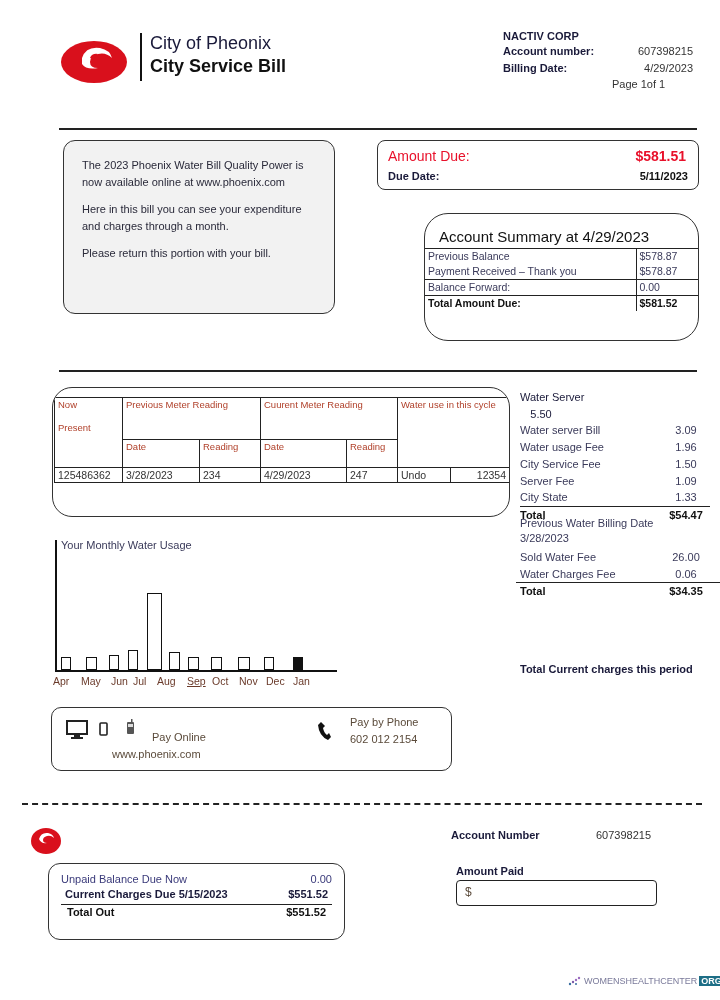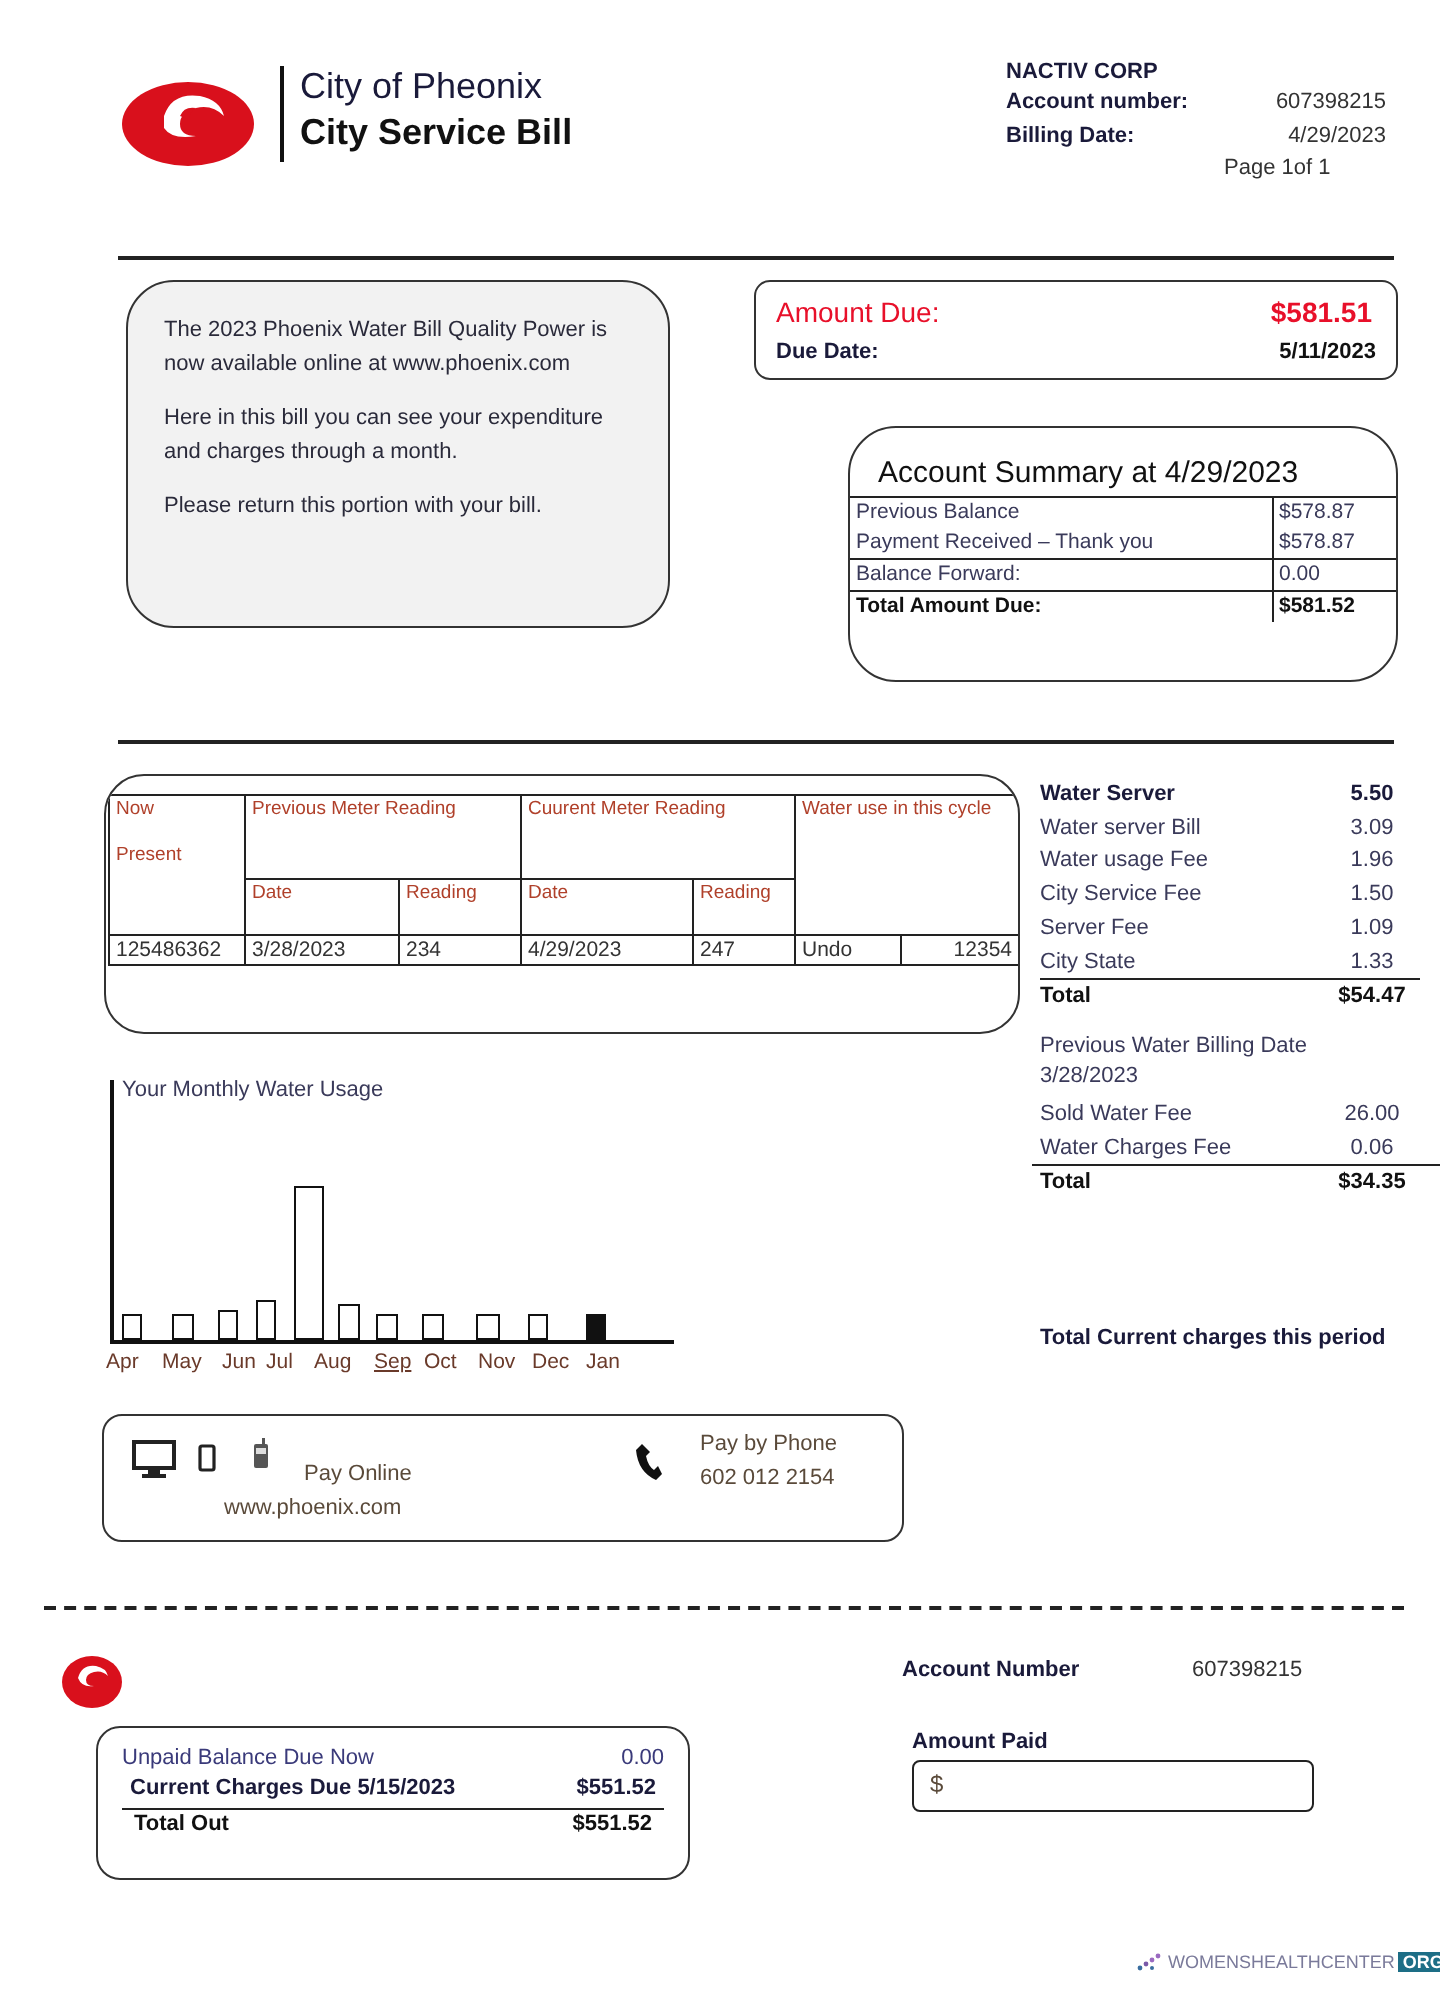--- a/index.html
+++ b/index.html
@@ -9,42 +9,42 @@
   .title-sep { left: 140px; top: 33px; width: 2px; height: 48px; background: #111; }
   .city-name { left: 150px; top: 33px; font-size: 18px; color: #1a1a3a; }
   .bill-name { left: 150px; top: 56px; font-size: 18px; font-weight: bold; color: #111; }
   .corp { left: 503px; top: 30px; font-size: 11px; font-weight: bold; color: #1a1a3a; }
   .acct-lbl { left: 503px; top: 45px; font-size: 11px; font-weight: bold; color: #1a1a3a; }
   .acct-val { left: 600px; top: 45px; width: 93px; text-align: right; font-size: 11px; color: #333; }
   .bdate-lbl { left: 503px; top: 62px; font-size: 11px; font-weight: bold; color: #1a1a3a; }
   .bdate-val { left: 600px; top: 62px; width: 93px; text-align: right; font-size: 11px; color: #333; }
   .page { left: 612px; top: 78px; font-size: 11px; color: #333; }
   .hr { height: 1.5px; background: #222; }
-  .infobox { left: 63px; top: 140px; width: 272px; height: 174px; border: 1.5px solid #333; border-radius: 24px; background: #f2f2f2; padding: 16px 18px; font-size: 11px; line-height: 17px; color: #2a2a3a; }
+  .infobox { left: 63px; top: 140px; width: 272px; height: 174px; border: 1.5px solid #333; border-radius: 12px; background: #f2f2f2; padding: 16px 18px; font-size: 11px; line-height: 17px; color: #2a2a3a; }
   .infobox p { margin-bottom: 10px; }
   .duebox { left: 377px; top: 140px; width: 322px; height: 50px; border: 1.5px solid #333; border-radius: 8px; padding: 6px 10px; }
   .due-lbl { font-size: 14px; color: #e8102a; position: absolute; left: 10px; top: 7px; }
   .due-val { font-size: 14px; font-weight: bold; color: #e8102a; position: absolute; right: 12px; top: 7px; }
   .ddate-lbl { font-size: 11px; font-weight: bold; color: #1a1a3a; position: absolute; left: 10px; top: 29px; }
   .ddate-val { font-size: 11px; font-weight: bold; color: #111; position: absolute; right: 10px; top: 29px; }
   .sumbox { left: 424px; top: 213px; width: 275px; height: 128px; border: 1.5px solid #333; border-radius: 24px; overflow: hidden; }
   .sum-title { position: absolute; left: 14px; top: 14px; font-size: 15px; color: #111; }
   .sum-table { position: absolute; left: 0; top: 34px; width: 275px; border-collapse: collapse; font-size: 10.5px; color: #3a3a5a; }
   .sum-table td { padding: 0 3px; line-height: 15px; }
   .sum-table .c2 { border-left: 1.5px solid #222; width: 64px; }
   .sum-table tr.g-top td { border-top: 1.5px solid #222; }
   .sum-table tr.total td { border-top: 1.5px solid #222; font-weight: bold; color: #111; border-bottom: 0; }
   .meterbox { left: 52px; top: 387px; width: 458px; height: 130px; border: 1.5px solid #333; border-radius: 20px; overflow: hidden; }
   .meter-table { position: absolute; left: 1px; top: 9px; width: 456px; border-collapse: collapse; font-size: 9.5px; color: #b0402a; }
   .meter-table td { border: 1.5px solid #222; vertical-align: top; padding: 1px 3px; }
   .meter-table .data td { color: #333; font-size: 10.5px; }
   .charges { left: 520px; top: 389px; width: 190px; font-size: 11px; color: #3a3a5a; }
   .ch-row { display: flex; justify-content: space-between; line-height: 16.7px; padding-right: 3px; }
   .ch-row .v { width: 42px; text-align: center; }
-  .ch-row.bold { font-weight: bold; color: #1a1a3a; }
+  .ch-row.bold { font-weight: normal; color: #1a1a3a; flex-direction: column; }
   .ch-total { border-top: 1.5px solid #222; font-weight: bold; color: #111; gap: 43px; }
   .prevw { left: 520px; top: 516px; width: 200px; font-size: 11px; color: #3a3a5a; }
   .tcp { left: 520px; top: 660px; font-size: 11px; font-weight: bold; color: #1a1a3a; line-height: 19px; }
   .chart { left: 53px; top: 536px; width: 285px; height: 150px; }
   .chart-axis-y { position: absolute; left: 2px; top: 4px; width: 1.5px; height: 130px; background: #111; }
   .chart-axis-x { position: absolute; left: 2px; top: 134px; width: 282px; height: 1.5px; background: #111; }
   .chart-title { position: absolute; left: 8px; top: 3px; font-size: 11px; color: #3a3a5a; }
   .bar { position: absolute; border: 1.5px solid #111; background: #fff; bottom: 16px; }
   .bar.filled { background: #111; }
   .xlbl { position: absolute; top: 139px; font-size: 10.5px; color: #6a3a2a; }

